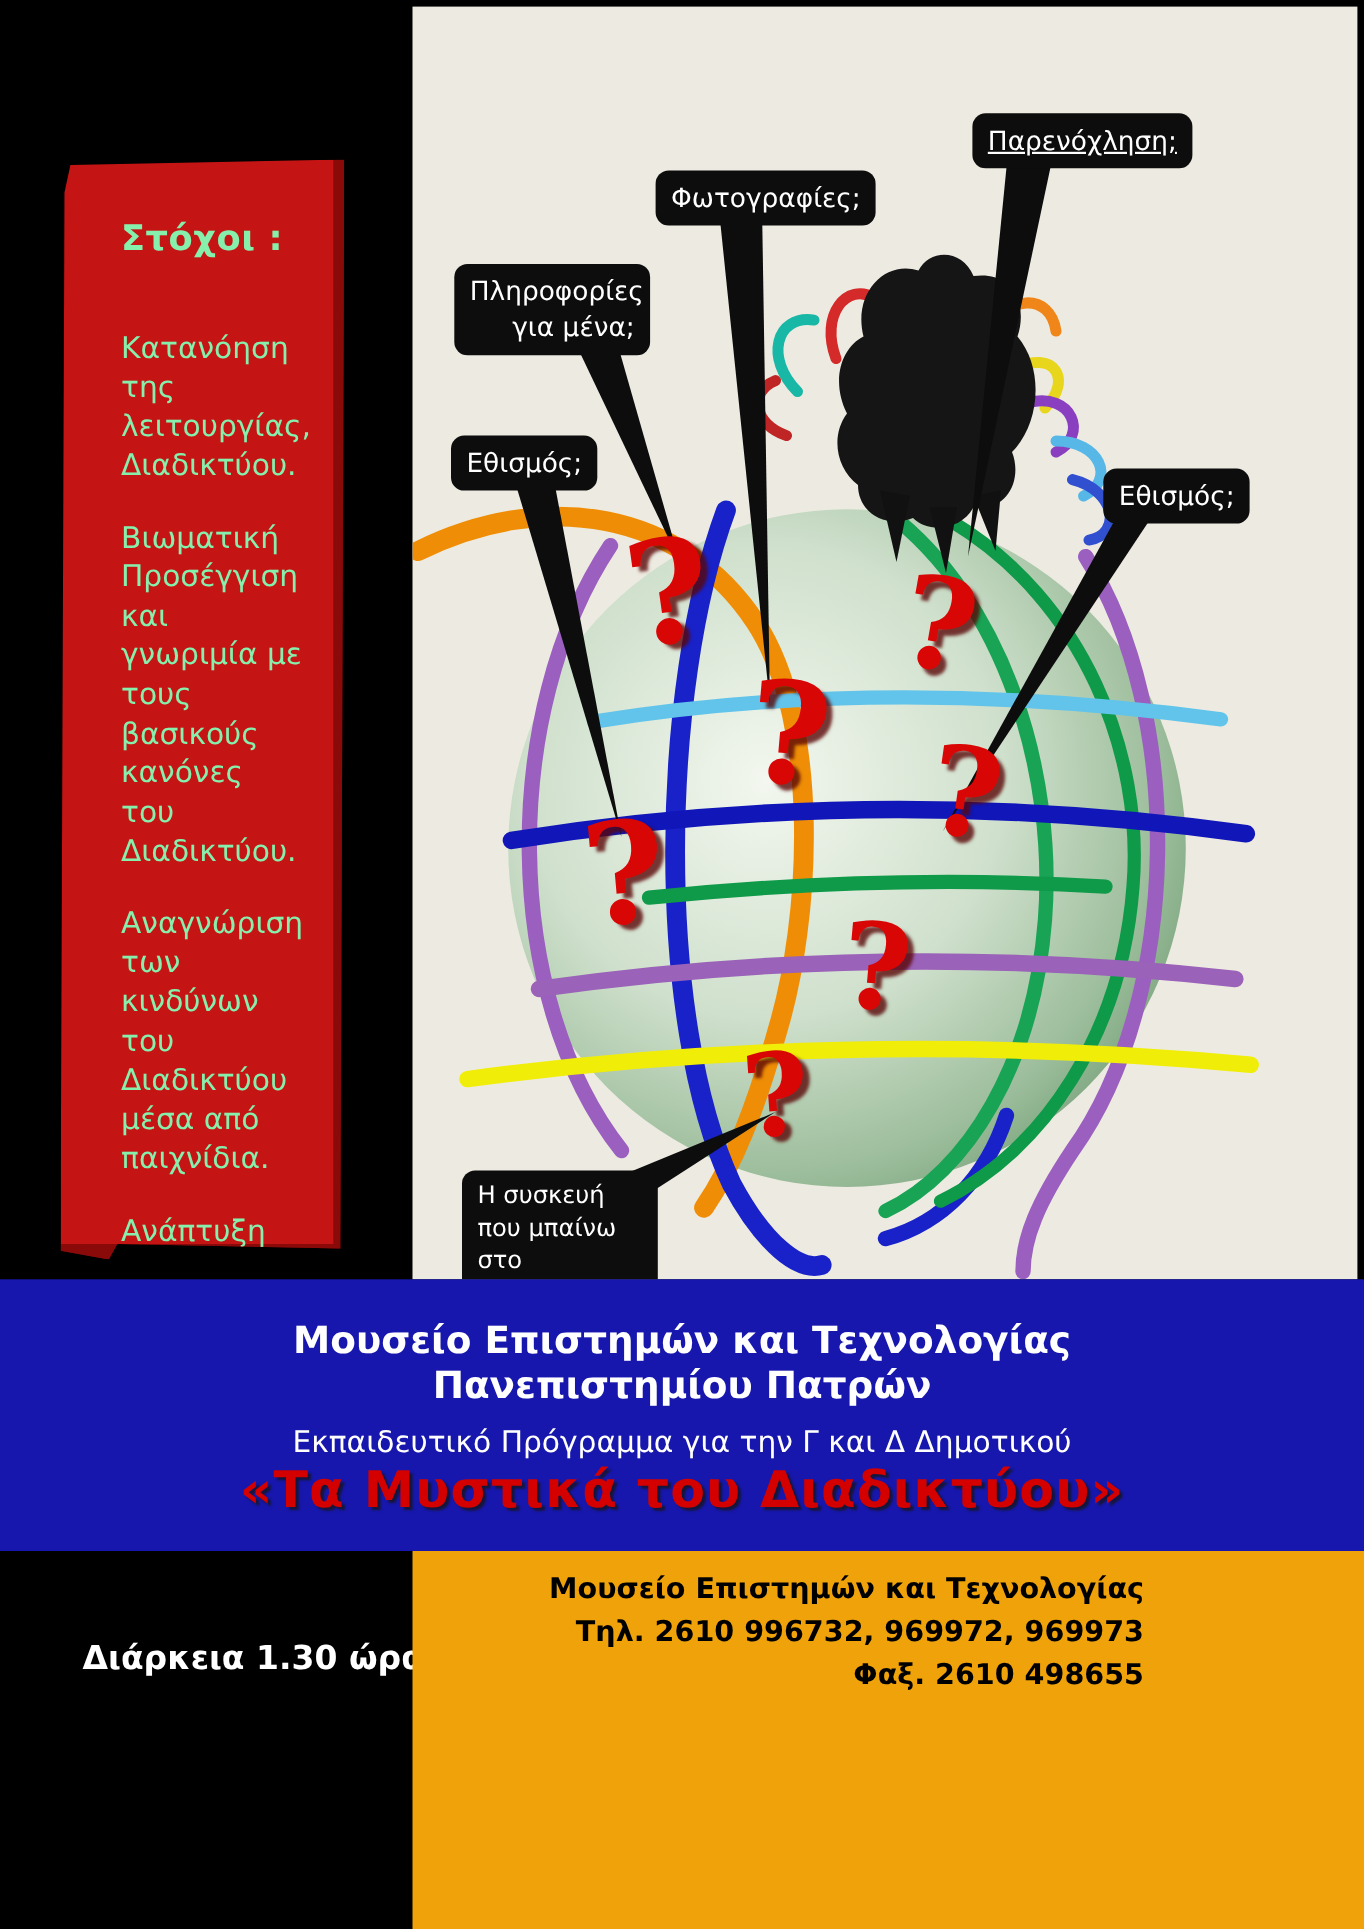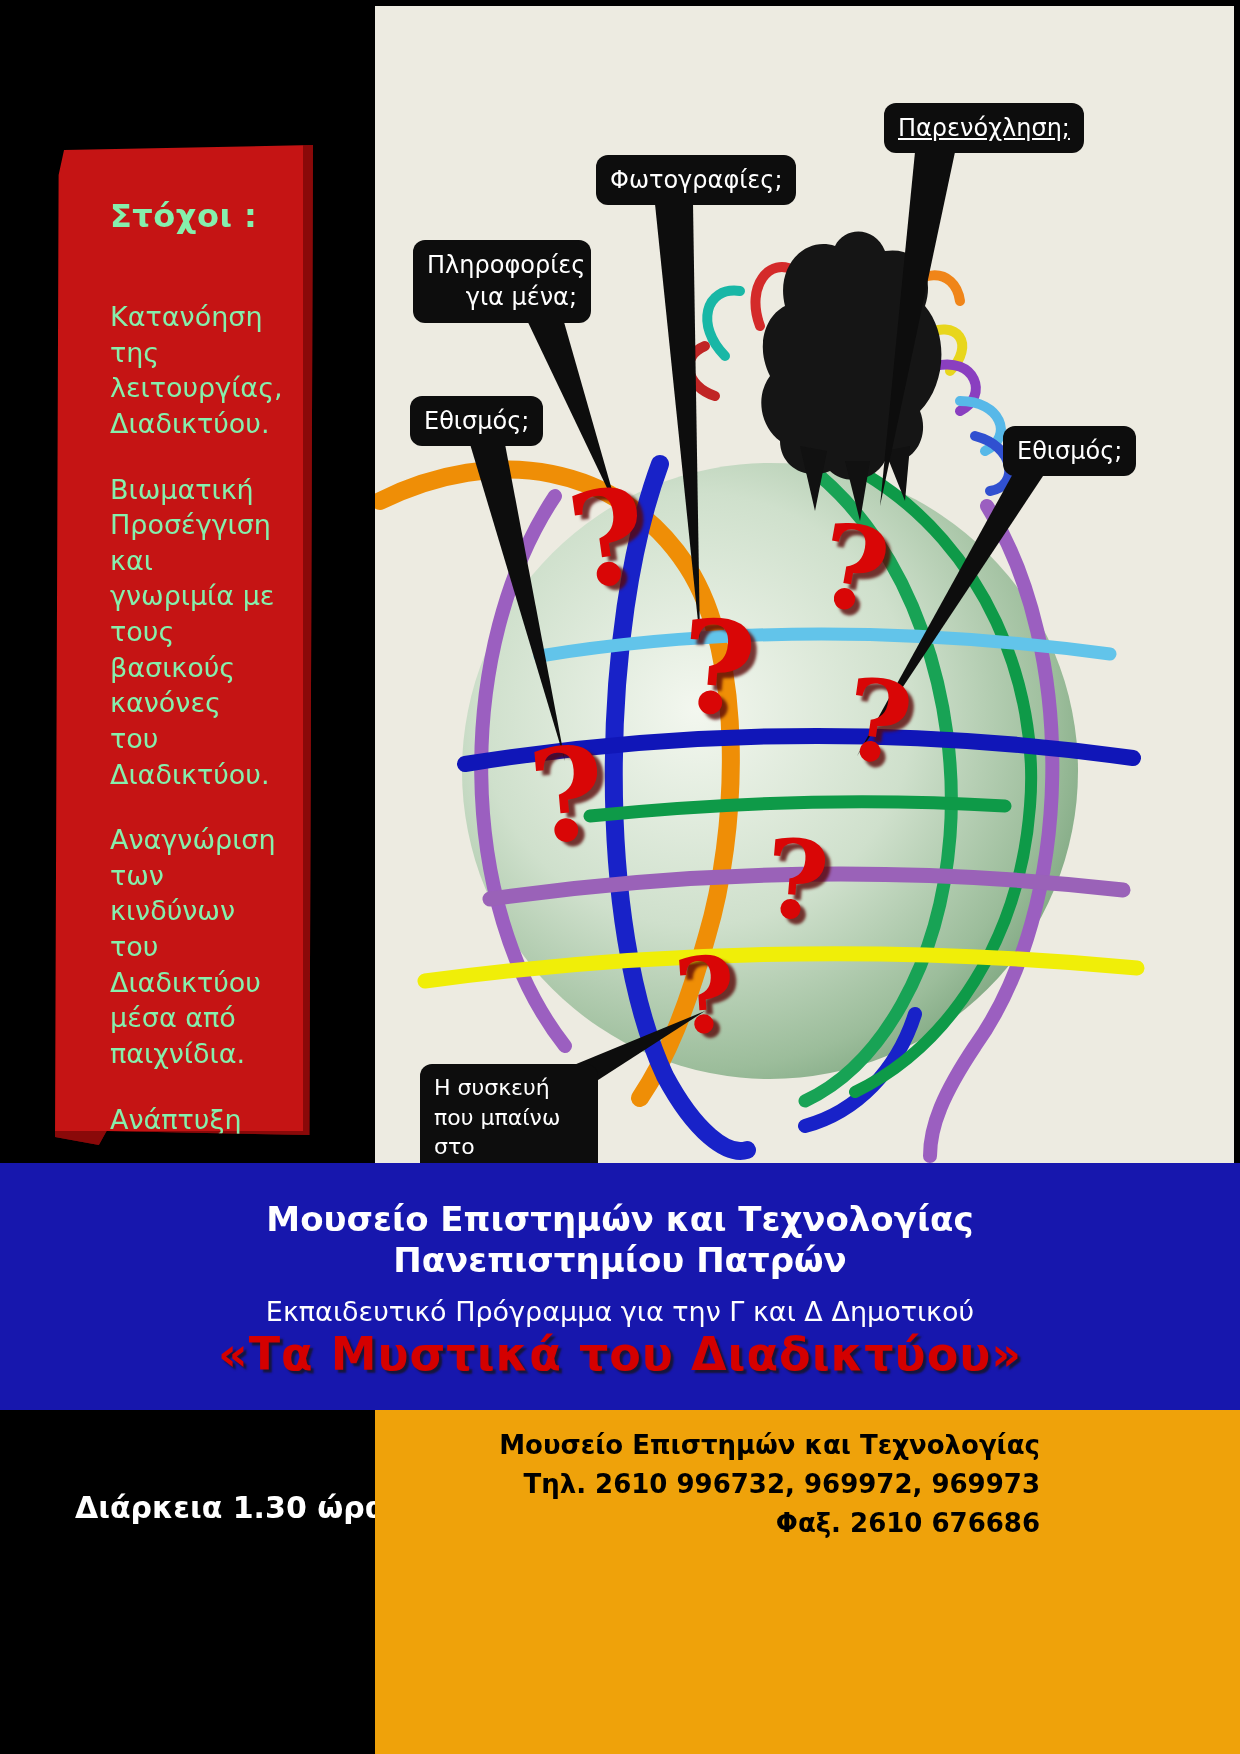--- a/index.html
+++ b/index.html
@@ -157,17 +157,17 @@
       <div class="program-line">Εκπαιδευτικό Πρόγραμμα για την Γ και Δ Δημοτικού</div>
       <div class="poster-title">«Τα Μυστικά του Διαδικτύου»</div>
     </div>
   </div>
 
   <div class="footer">
     <div class="duration">Διάρκεια  1.30 ώρα</div>
     <div class="orange">
       <div>Μουσείο Επιστημών και Τεχνολογίας</div>
       <div>Τηλ. 2610 996732, 969972, 969973</div>
-      <div>Φαξ. 2610 676686</div>
+      <div>Φαξ. 2610 498655</div>
     </div>
   </div>
 
 </div>
 
 </body></html>

